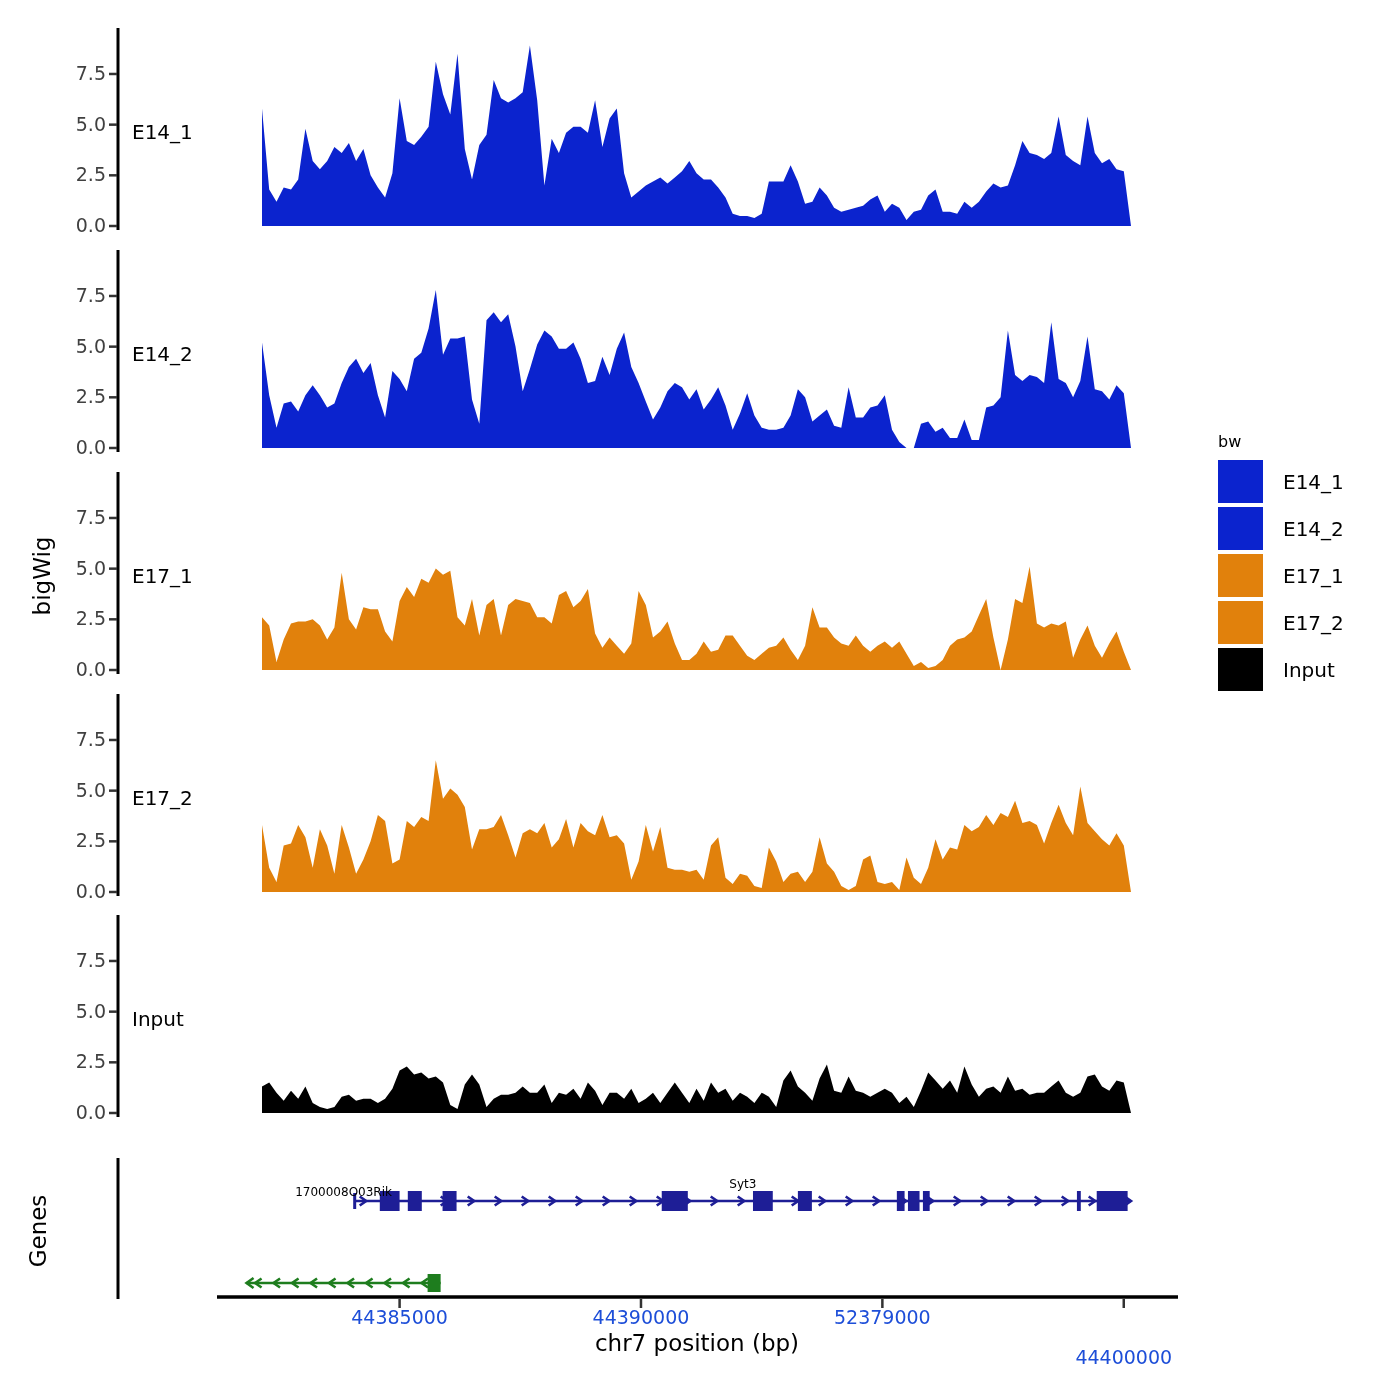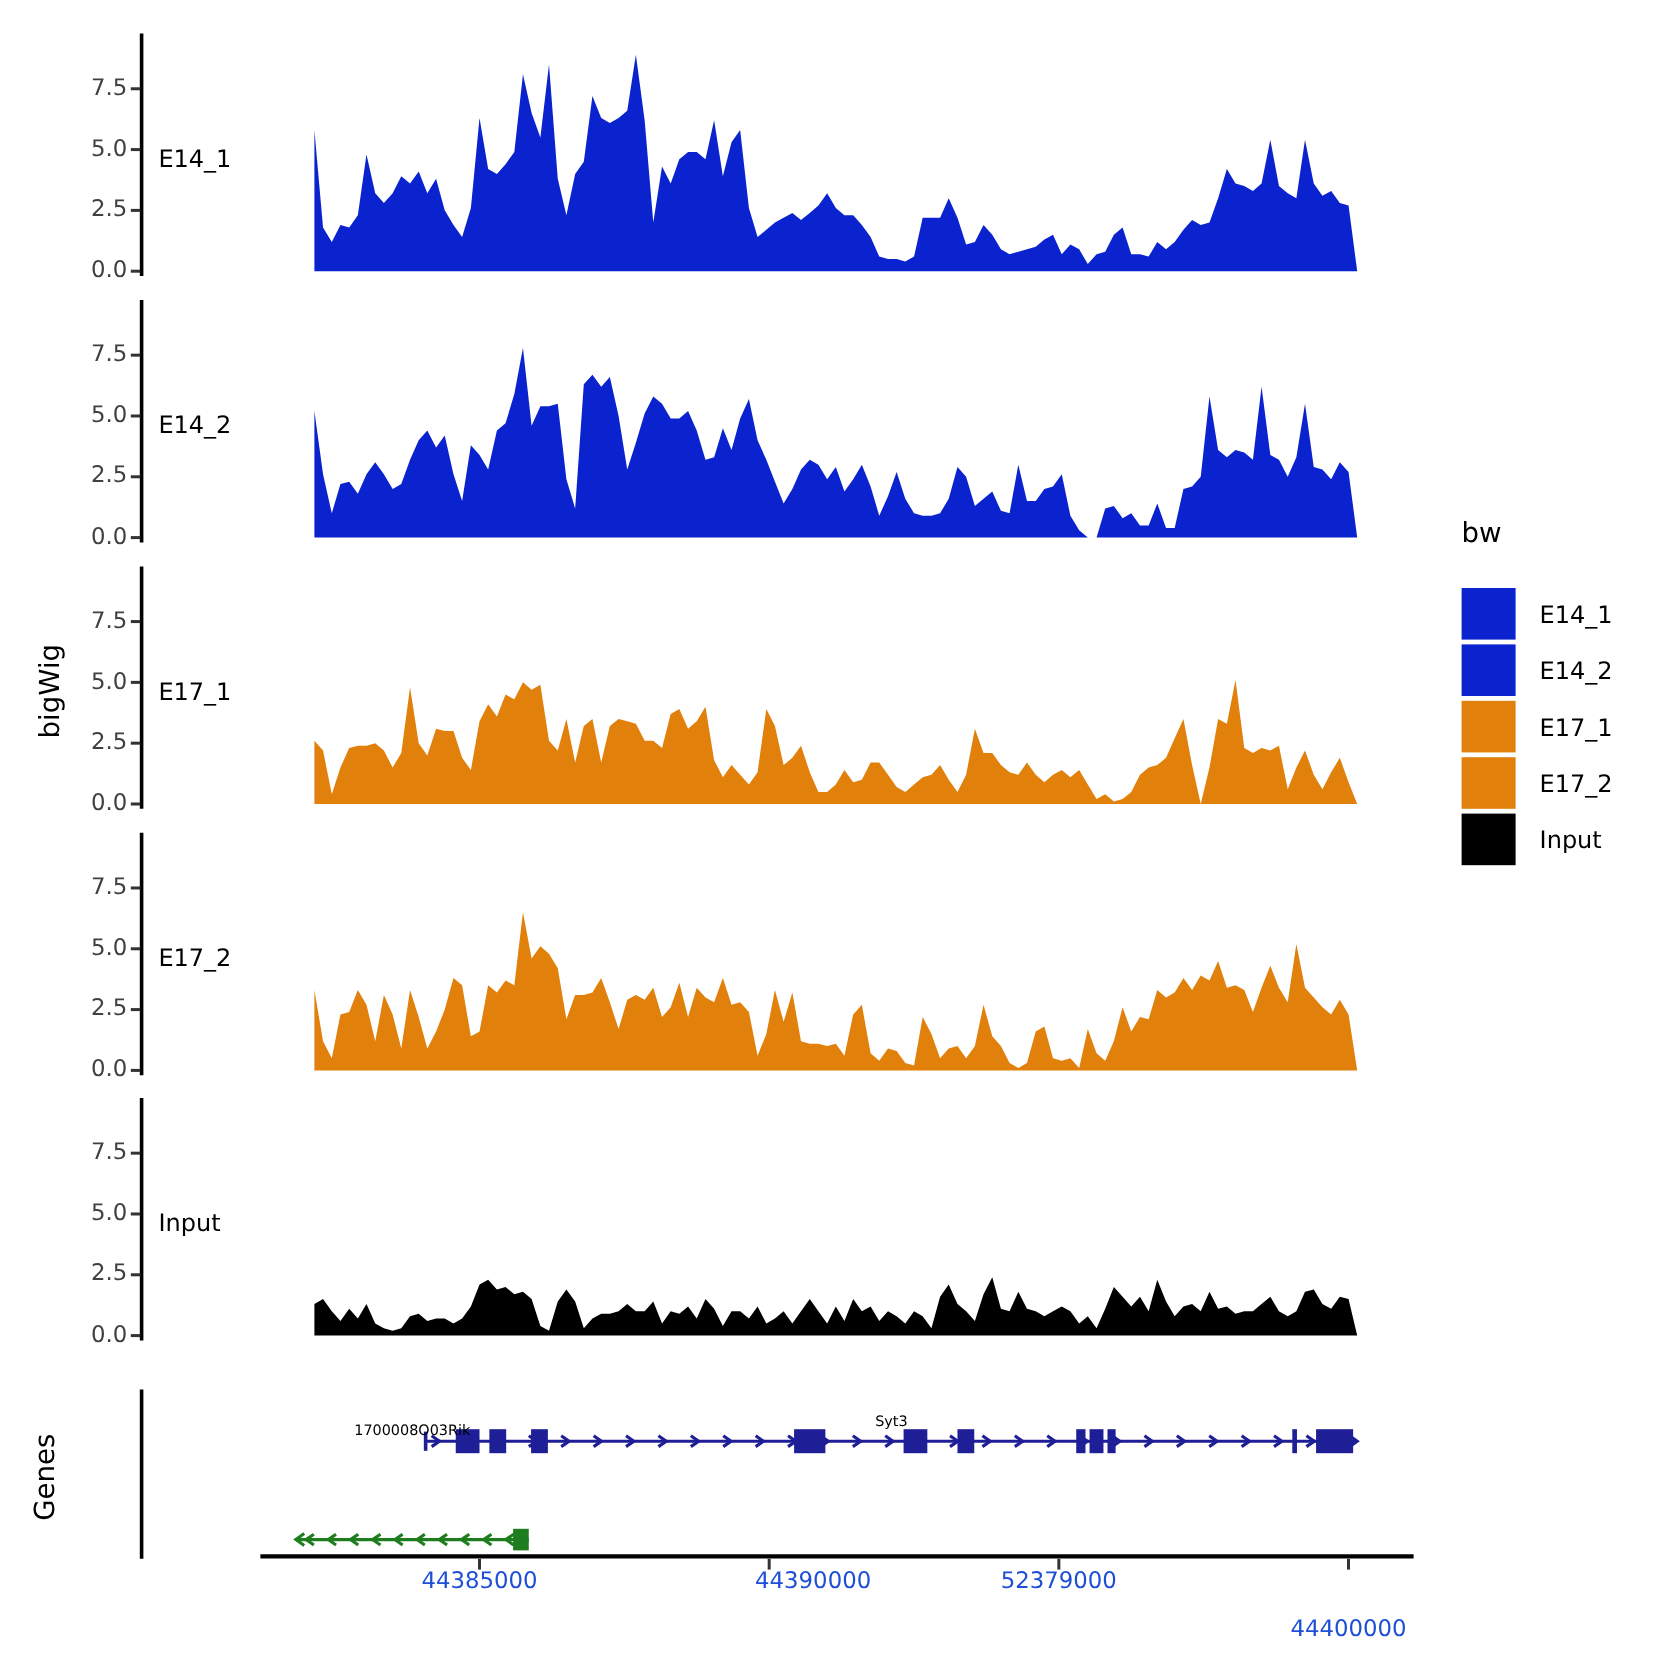--- a/index.html
+++ b/index.html
@@ -7,21 +7,21 @@
        font-family:"DejaVu Sans","Liberation Sans",sans-serif;}
   #plot-svg{position:absolute;left:0;top:0;}
   .txt{position:absolute;white-space:nowrap;color:#000;}
   .ytick{font-size:19px;color:#404040;text-align:right;width:66px;}
   .xtick{font-size:19px;color:#1d4ed8;text-align:center;width:170px;}
   .tracklabel{font-size:20px;color:#000;}
   .genelabel{font-size:12px;color:#000;transform:translateX(-50%);}
   .rot{transform:rotate(-90deg);transform-origin:center;font-size:23px;color:#000;}
   #axis-title{font-size:23px;text-align:center;width:400px;transform:translateX(-50%);}
   #legend{position:absolute;left:1218px;top:432px;}
-  #legend-title{font-size:23px;margin-bottom:32px;}
+  #legend-title{font-size:16px;margin-bottom:9px;}
   .lg-row{display:flex;align-items:center;margin-bottom:4px;}
   .lg-key{width:45px;height:43px;margin-right:20px;flex:0 0 auto;}
   .lg-label{font-size:20px;color:#000;}
 </style>
 </head>
 <body>
 
 <div id="fig">
   <svg id="plot-svg" width="1400" height="1400">
       <line x1="118" y1="28" x2="118" y2="230" stroke="#000" stroke-width="3"></line>
@@ -115,20 +115,21 @@
       <line x1="399.5916666666667" y1="1299" x2="399.5916666666667" y2="1308" stroke="#333" stroke-width="2.5"></line>
       <line x1="640.9805555555556" y1="1299" x2="640.9805555555556" y2="1308" stroke="#333" stroke-width="2.5"></line>
       <line x1="882.3694444444444" y1="1299" x2="882.3694444444444" y2="1308" stroke="#333" stroke-width="2.5"></line>
       <line x1="1123.7583333333332" y1="1299" x2="1123.7583333333332" y2="1308" stroke="#333" stroke-width="2.5"></line>
     </svg>
 
   <div class="txt rot" id="ylab-bigwig" style="left:-18px;top:563px;width:120px;text-align:center;">bigWig</div>
 
   <div class="txt rot" id="ylab-genes" style="left:-22px;top:1218px;width:120px;text-align:center;">Genes</div>
 
+  <div class="txt" id="axis-title" style="left:697px;top:1330px;">chr7 position (bp)</div>
 
   <div id="legend">
     <div id="legend-title">bw</div>
     <div id="legend-entries">
         <div class="lg-row">
           <div class="lg-key" style="background: rgb(11, 35, 206);"></div>
           <div class="lg-label">E14_1</div>
         </div>
         <div class="lg-row">
           <div class="lg-key" style="background: rgb(11, 35, 206);"></div>
@@ -171,17 +172,17 @@
       <div class="txt ytick" style="left: 40px; top: 727.975px;">7.5</div>
       <div class="txt tracklabel" style="left: 132px; top: 786px;">E17_2</div>
       <div class="txt ytick" style="left: 40px; top: 1101px;">0.0</div>
       <div class="txt ytick" style="left: 40px; top: 1050.33px;">2.5</div>
       <div class="txt ytick" style="left: 40px; top: 999.65px;">5.0</div>
       <div class="txt ytick" style="left: 40px; top: 948.975px;">7.5</div>
       <div class="txt tracklabel" style="left: 132px; top: 1007px;">Input</div>
       <div class="txt genelabel" style="left: 742.847px; top: 1177px;">Syt3</div>
       <div class="txt genelabel" style="left: 343.589px; top: 1185px;">1700008O03Rik</div>
       <div class="txt xtick" style="left: 314.592px; top: 1306px;">44385000</div>
-      <div class="txt xtick" style="left: 555.981px; top: 1306px; text-align: right;">44390000</div>
+      <div class="txt xtick" style="left: 555.981px; top: 1306px;">44390000</div>
       <div class="txt xtick" style="left: 797.369px; top: 1306px;">52379000</div>
       <div class="txt xtick" style="left: 1038.76px; top: 1306px; margin-top: 40px;">44400000</div>
     </div>
 </div>
 
 </body></html>

